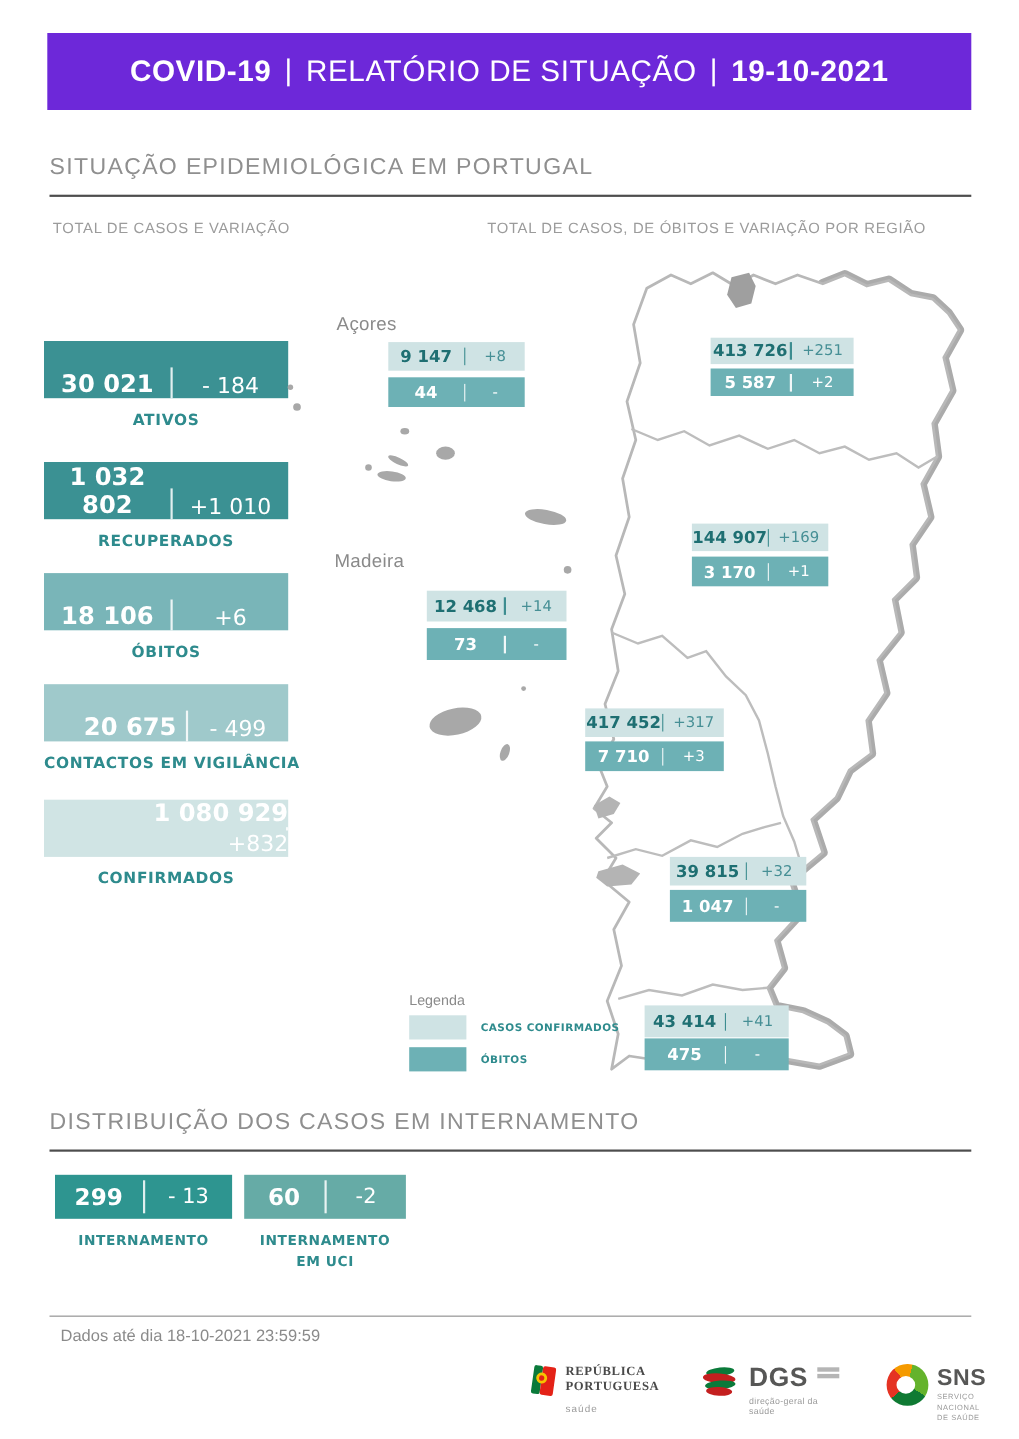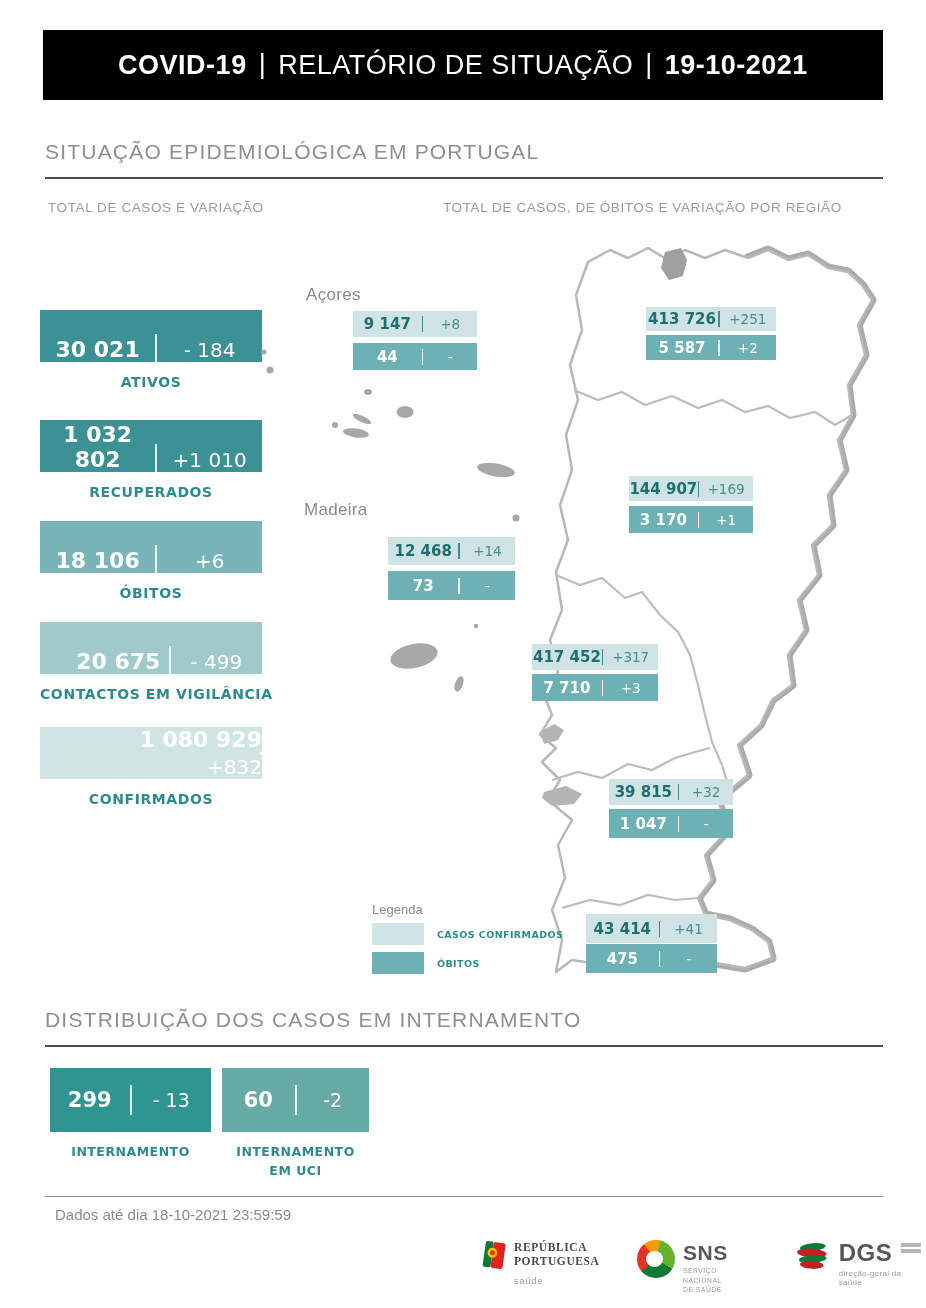--- a/index.html
+++ b/index.html
@@ -4,21 +4,21 @@
 <style>
   * { margin:0; padding:0; box-sizing:border-box; }
   html,body { background:#ffffff; }
   .page {
     position:relative; width:926px; height:1308px; background:#fff;
     font-family:"Liberation Sans", sans-serif; overflow:hidden;
   }
   
   .banner {
     position:absolute; left:43px; top:30px; width:840px; height:70px;
-    background:#000000; color:#fff; display:flex; align-items:center; justify-content:center;
+    background:#6d28d9; color:#fff; display:flex; align-items:center; justify-content:center;
     font-size:27px; letter-spacing:.5px; white-space:nowrap;
   }
   .banner .b-bold { font-weight:bold; }
   .banner .b-sep  { margin:0 12px; font-weight:400; position:relative; top:-1px; }
   .banner .b-reg  { font-weight:400; }
   
   .sec-title {
     position:absolute; left:45px; width:838px; color:#8f8f8f;
     font-size:21px; letter-spacing:1.2px; font-weight:400;
     padding-bottom:13px; border-bottom:2px solid #4d4d4d;
@@ -59,21 +59,21 @@
   .mrow.dark .bar { background:rgba(255,255,255,.9); }
   
   .legend { position:absolute; left:372px; top:902px; }
   .legend-title { color:#8a8a8a; font-size:13px; margin-bottom:6px; }
   .legend-row { display:flex; align-items:center; margin-bottom:7px; }
   .legend-swatch { width:52px; height:22px; margin-right:13px; }
   .legend-label { color:#2e8b8d; font-size:9.5px; font-weight:bold; letter-spacing:.4px; font-family:"DejaVu Sans", sans-serif; }
   
   .hosp-card { position:absolute; text-align:center; }
   .hosp-box {
-    height:64px; display:flex; align-items:center; justify-content:center; color:#fff;
+    height:40px; display:flex; align-items:center; justify-content:center; color:#fff;
     font-family:"DejaVu Sans", sans-serif;
   }
   .hosp-box .v { flex:1; font-size:21px; font-weight:bold; text-align:center; }
   .hosp-box .bar { width:2px; height:30px; background:rgba(255,255,255,.85); }
   .hosp-box .d { flex:1; font-size:19px; text-align:center; }
   .hosp-label {
     margin:10px auto 0; color:#2e8b8d; font-size:12.5px; font-weight:bold; letter-spacing:.5px;
     font-family:"DejaVu Sans", sans-serif; max-width:128px; line-height:1.55;
   }
   .bg-hosp1 { background:#2e9590; }
@@ -327,40 +327,40 @@
       <div>
         <div class="rep-text">
           <div>REPÚBLICA</div>
           <div>PORTUGUESA</div>
         </div>
         <div class="rep-tag">saúde</div>
       </div>
     </div>
 
     <div class="logo">
-      <div class="sns-circle"></div>
-      <div style="margin-top:2px;">
-        <div class="sns-name">SNS</div>
-        <div class="sns-tag">
-          <div>SERVIÇO NACIONAL</div>
-          <div>DE SAÚDE</div>
-        </div>
-      </div>
-    </div>
-
-    <div class="logo">
       <svg width="36" height="32" viewBox="0 0 36 32">
         <ellipse cx="18" cy="7" rx="13" ry="4" fill="#0a7a3a" transform="rotate(-6 18 7)"></ellipse>
         <ellipse cx="17" cy="13" rx="15" ry="4.5" fill="#c41f1f" transform="rotate(4 17 13)"></ellipse>
         <ellipse cx="18" cy="19" rx="14" ry="4" fill="#0a7a3a" transform="rotate(-4 18 19)"></ellipse>
         <ellipse cx="17" cy="25" rx="12" ry="4" fill="#c41f1f" transform="rotate(3 17 25)"></ellipse>
       </svg>
       <div style="margin-top:1px;">
         <div>
           <span class="dgs-name">DGS</span>
           <span class="dgs-mini"><i></i><i></i></span>
         </div>
         <div class="dgs-tag">direção-geral da saúde</div>
       </div>
     </div>
+
+    <div class="logo">
+      <div class="sns-circle"></div>
+      <div style="margin-top:2px;">
+        <div class="sns-name">SNS</div>
+        <div class="sns-tag">
+          <div>SERVIÇO NACIONAL</div>
+          <div>DE SAÚDE</div>
+        </div>
+      </div>
+    </div>
   </div>
 
 </div>
 
 </body></html>

